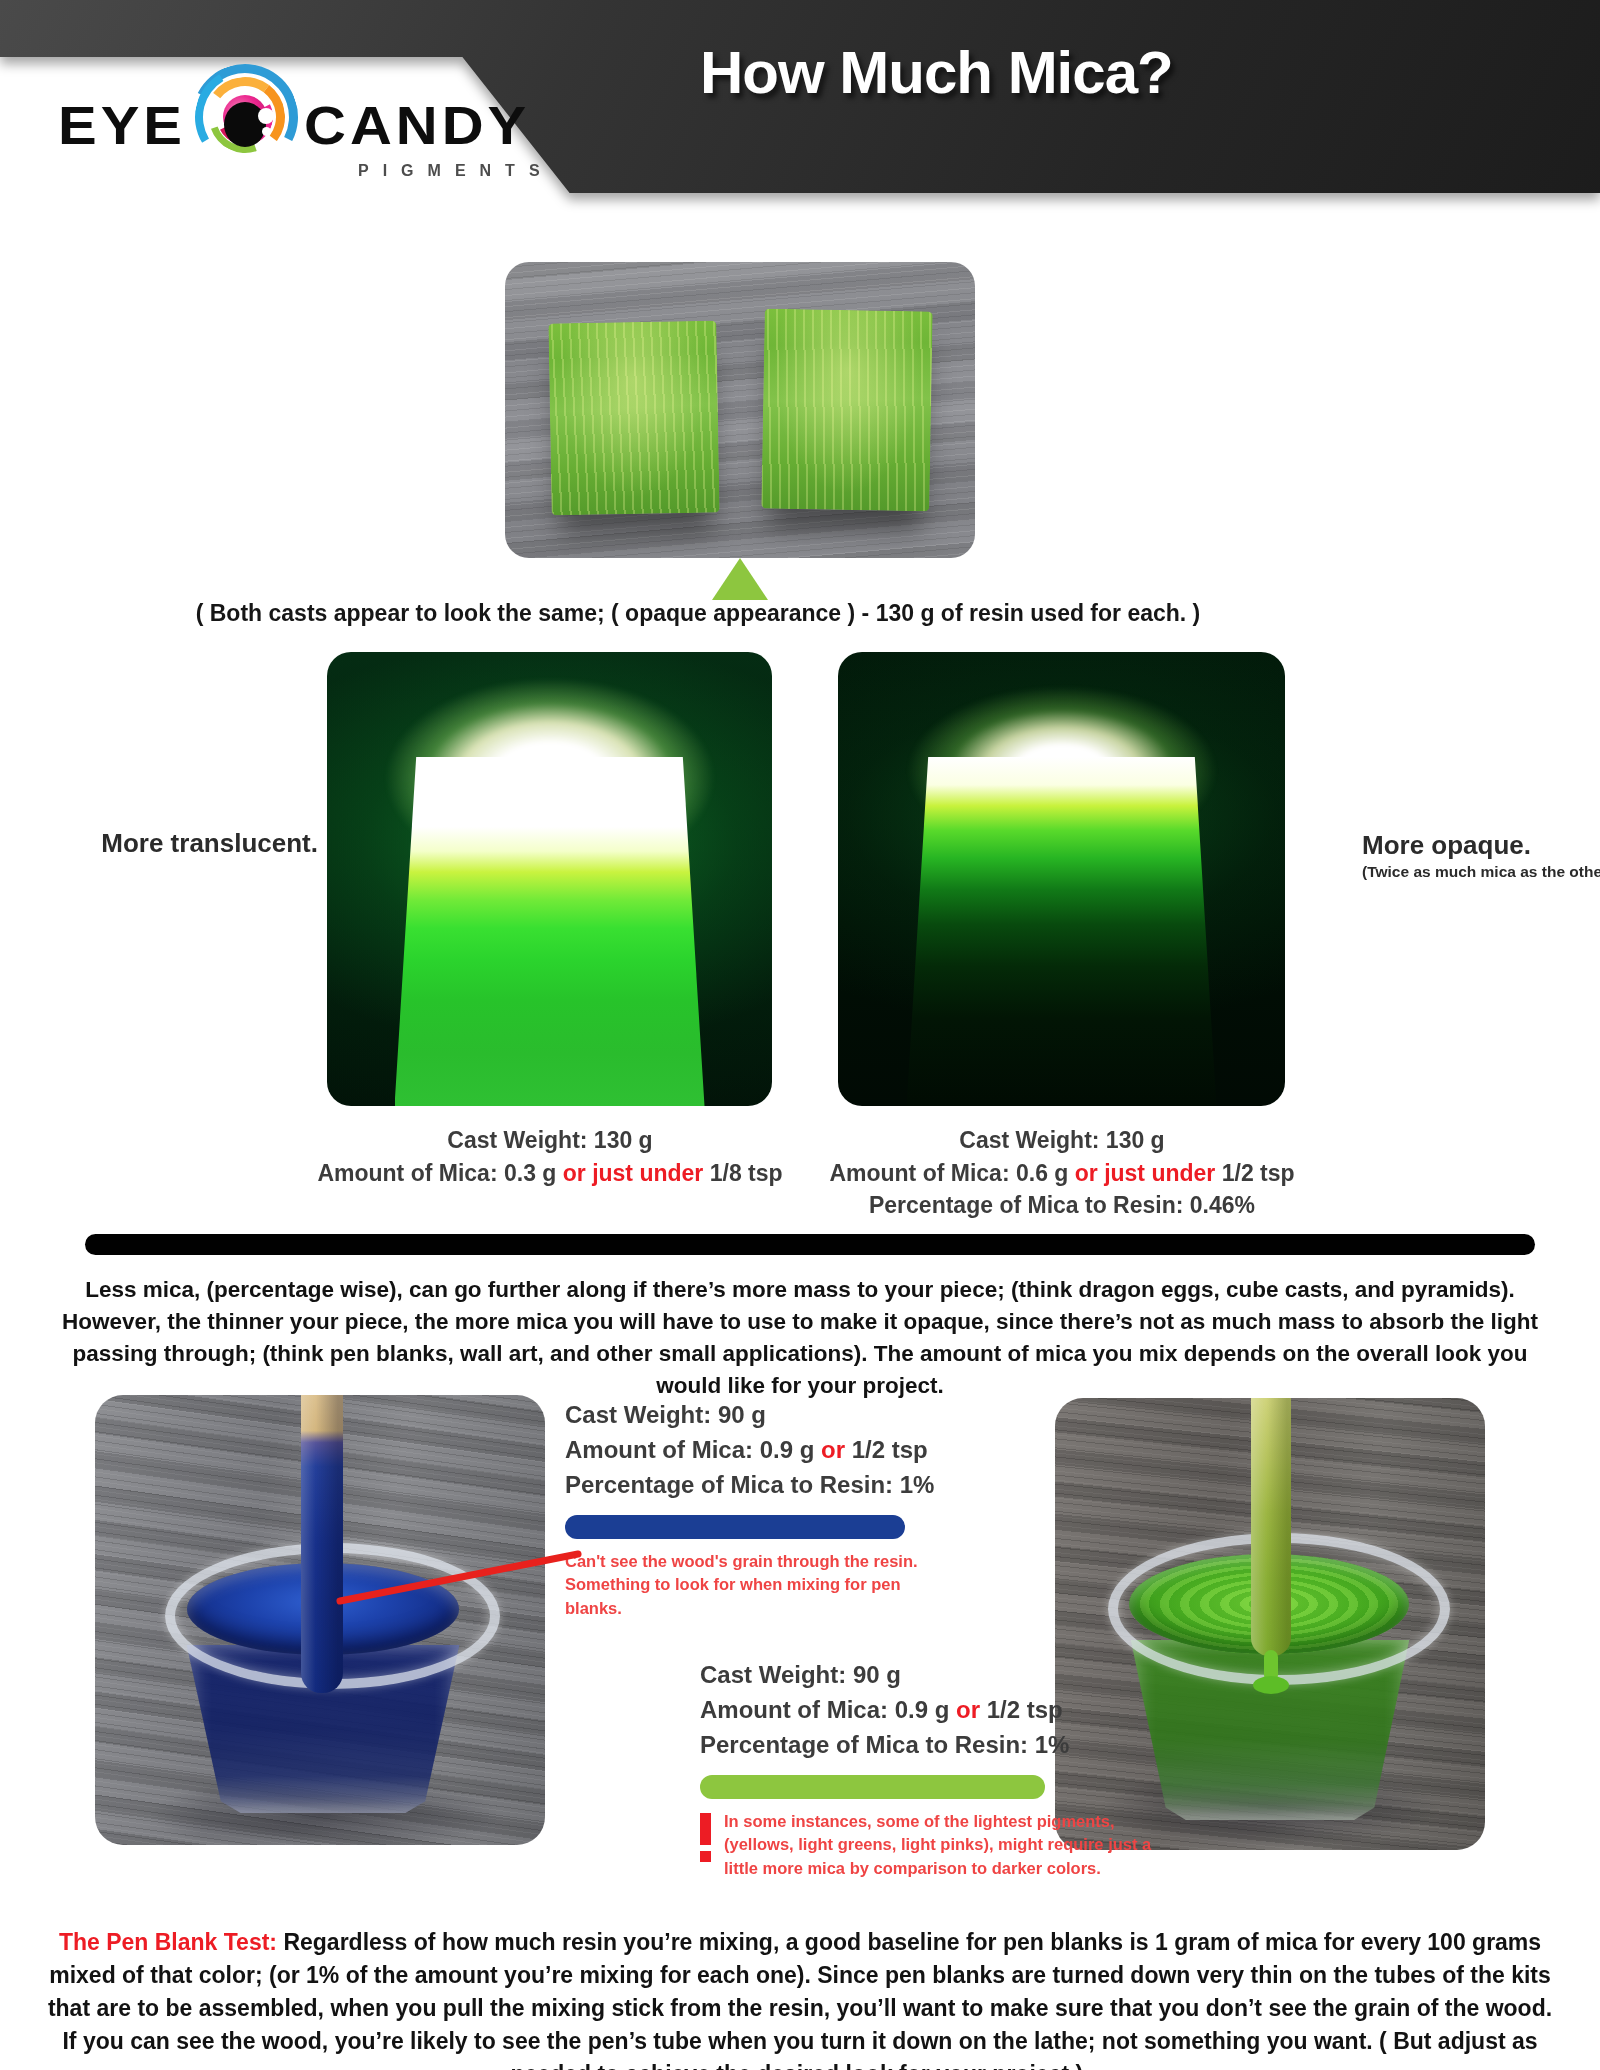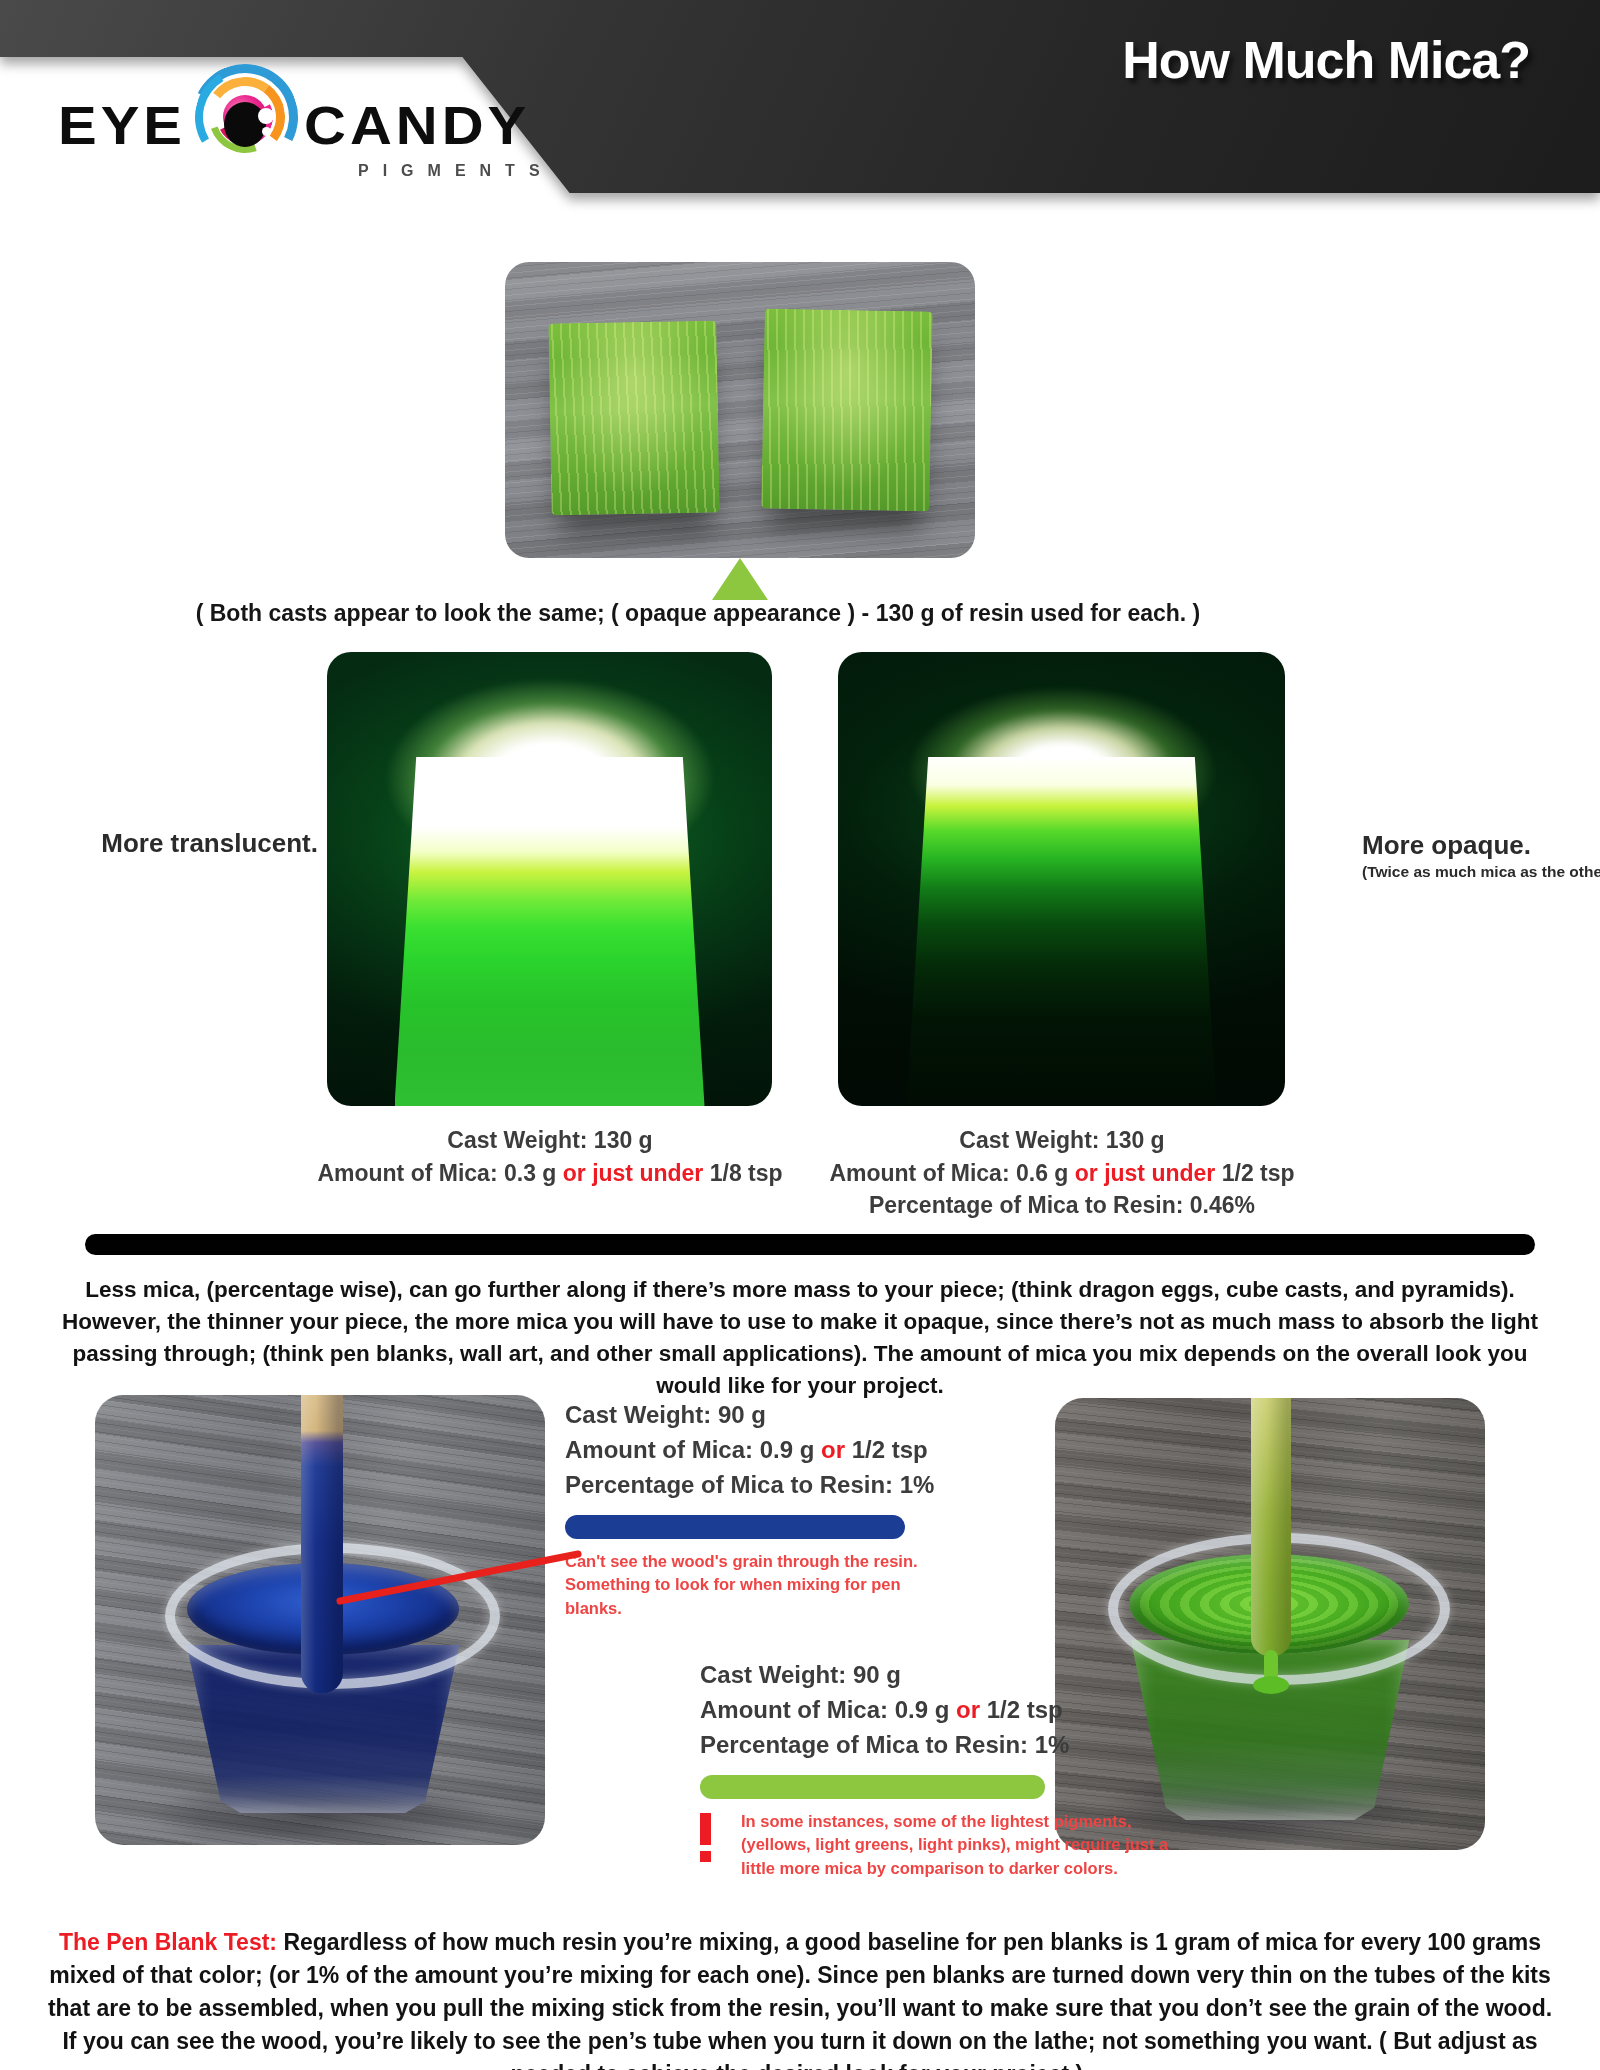--- a/index.html
+++ b/index.html
@@ -4,22 +4,22 @@
 <style>
   html,body { margin:0; padding:0; }
   body { font-family:"Liberation Sans", sans-serif; background:#ffffff; }
   .page { position:relative; width:1600px; height:2070px; background:#ffffff; overflow:hidden; }
 
   
   .banner-wrap { position:absolute; top:0; left:0; width:1600px; height:232px; filter:drop-shadow(0 7px 6px rgba(0,0,0,0.35)); }
   .banner { position:absolute; top:0; left:0; width:1600px; height:232px;
     background:linear-gradient(115deg,#4a4a4a 0%,#343434 35%,#252525 70%,#1c1c1c 100%);
     clip-path:polygon(0 0, 100% 0, 100% 83.2%, 35.6% 83.2%, 28.9% 24.6%, 0 24.6%); }
-  .banner-title { position:absolute; top:30px; left:700px; width:830px; text-align:right;
-    font-size:52px; font-weight:bold; color:#ffffff; letter-spacing:-1px;
+  .banner-title { position:absolute; top:38px; left:700px; width:830px; text-align:left;
+    font-size:60px; font-weight:bold; color:#ffffff; letter-spacing:-1px;
     text-shadow:4px 5px 5px rgba(0,0,0,0.55); }
 
   .logo { position:absolute; top:80px; left:58px; width:540px; height:120px; }
   .logo-row { display:flex; align-items:center; }
   .logo-word { font-size:58px; font-weight:bold; color:#0d0d0d; letter-spacing:4px; transform:scaleY(0.92); }
   .eye { position:relative; width:106px; height:106px; margin:-16px 6px 0 6px; flex:0 0 auto; }
   .eye div { position:absolute; border-radius:50%; }
   .ring-blue   { inset:0;    border:9px solid transparent; border-top-color:#2E9BD6; border-right-color:#2E9BD6; transform:rotate(-18deg); }
   .ring-cyan   { inset:3px;  border:8px solid transparent; border-left-color:#29ABE2; transform:rotate(14deg); }
   .ring-orange { inset:13px; border:9px solid transparent; border-top-color:#FBB03B; border-right-color:#F7941D; transform:rotate(-8deg); }
@@ -152,21 +152,21 @@
 
   
   .cup-stats { position:absolute; font-weight:bold; }
   #stats-blue  { left:565px; top:1398px; width:430px; }
   #stats-green { left:700px; top:1658px; width:490px; }
   .cup-line { font-size:24px; color:#3c3c3c; line-height:1.45; white-space:nowrap; }
   .indicator-bar { height:24px; border-radius:12px; margin:13px 0 11px 0; }
   #bar-blue  { width:340px; background:#1B3E94; }
   #bar-green { width:345px; background:#8DC63F; }
   .small-note { font-size:16.5px; color:#ef4444; line-height:1.4; width:392px; }
-  .note-flex { display:flex; gap:30px; width:480px; }
+  .note-flex { display:flex; gap:13px; width:480px; }
   .excl { flex:0 0 11px; padding-top:3px; }
   .excl-bar { width:11px; height:32px; background:#ED1C24; }
   .excl-dot { width:11px; height:11px; background:#ED1C24; margin-top:6px; }
   .note-flex .small-note { width:460px; }
 
   
   #pen-para { position:absolute; left:40px; top:1926px; width:1520px; text-align:center;
     font-size:23px; font-weight:bold; color:#121212; line-height:1.44; }
 </style>
 </head>

